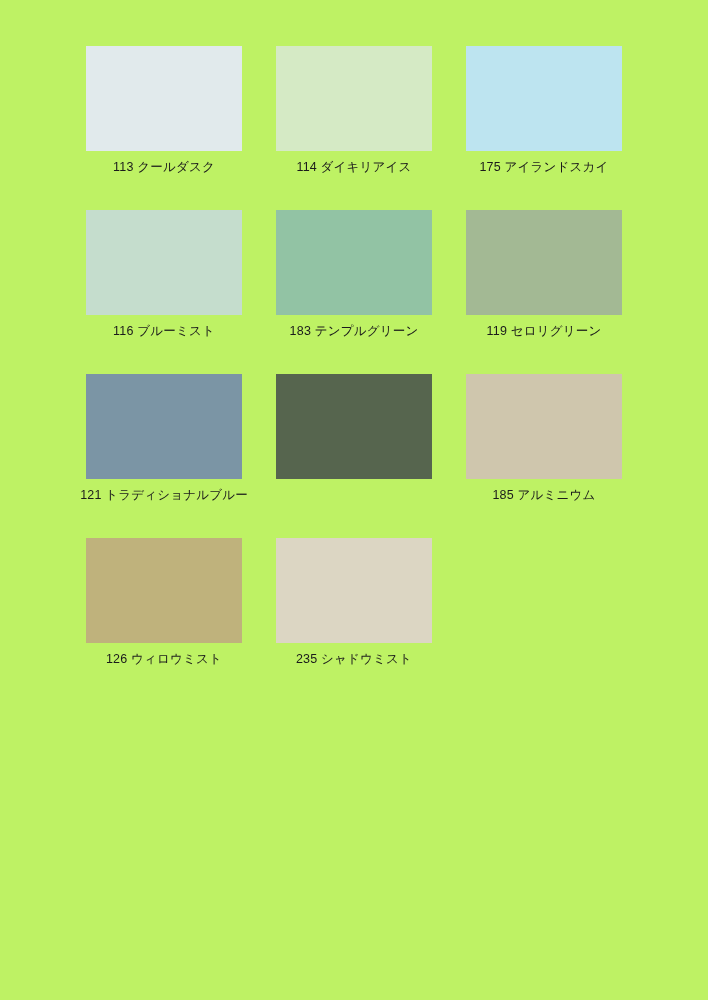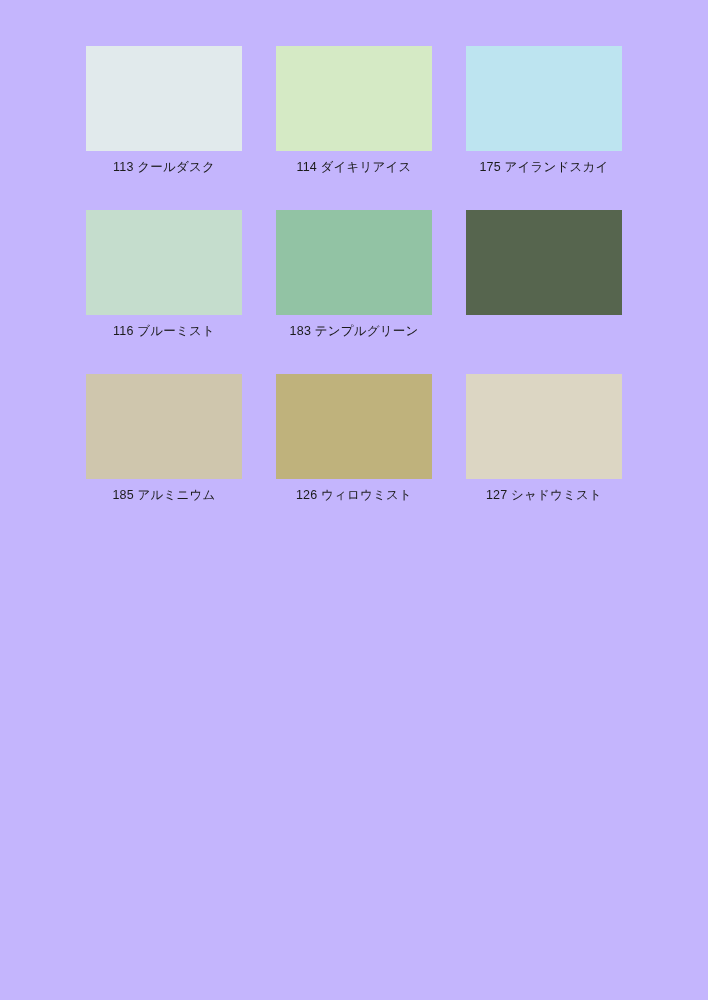--- a/index.html
+++ b/index.html
@@ -10,21 +10,21 @@
   body {
     width: 708px;
     height: 1000px;
     font-family: "Liberation Sans", sans-serif;
     -webkit-font-smoothing: antialiased;
   }
   .page {
     position: relative;
     width: 708px;
     height: 1000px;
-    background: #c4b5fd;
+    background: #bef264;
     overflow: hidden;
   }
   .palette-grid {
     position: absolute;
     left: 86px;
     top: 46px;
     width: 536px;
     display: grid;
     grid-template-columns: repeat(3, 156px);
     column-gap: 34px;
@@ -74,29 +74,37 @@
       </div>
       <div class="swatch-cell">
         <div class="swatch-chip" style="background-color: rgb(197, 221, 205);"></div>
         <div class="swatch-label">116 ブルーミスト</div>
       </div>
       <div class="swatch-cell">
         <div class="swatch-chip" style="background-color: rgb(146, 195, 164);"></div>
         <div class="swatch-label">183 テンプルグリーン</div>
       </div>
       <div class="swatch-cell">
+        <div class="swatch-chip" style="background-color: rgb(163, 185, 148);"></div>
+        <div class="swatch-label">119 セロリグリーン</div>
+      </div>
+      <div class="swatch-cell">
+        <div class="swatch-chip" style="background-color: rgb(123, 149, 165);"></div>
+        <div class="swatch-label">121 トラディショナルブルー</div>
+      </div>
+      <div class="swatch-cell">
         <div class="swatch-chip" style="background-color: rgb(86, 101, 78);"></div>
         <div class="swatch-label is-empty"></div>
       </div>
       <div class="swatch-cell">
         <div class="swatch-chip" style="background-color: rgb(207, 198, 173);"></div>
         <div class="swatch-label">185 アルミニウム</div>
       </div>
       <div class="swatch-cell">
         <div class="swatch-chip" style="background-color: rgb(191, 178, 124);"></div>
         <div class="swatch-label">126 ウィロウミスト</div>
       </div>
       <div class="swatch-cell">
         <div class="swatch-chip" style="background-color: rgb(220, 214, 195);"></div>
-        <div class="swatch-label">127 シャドウミスト</div>
+        <div class="swatch-label">235 シャドウミスト</div>
       </div>
     </div>
 </div>
 
 </body></html>

